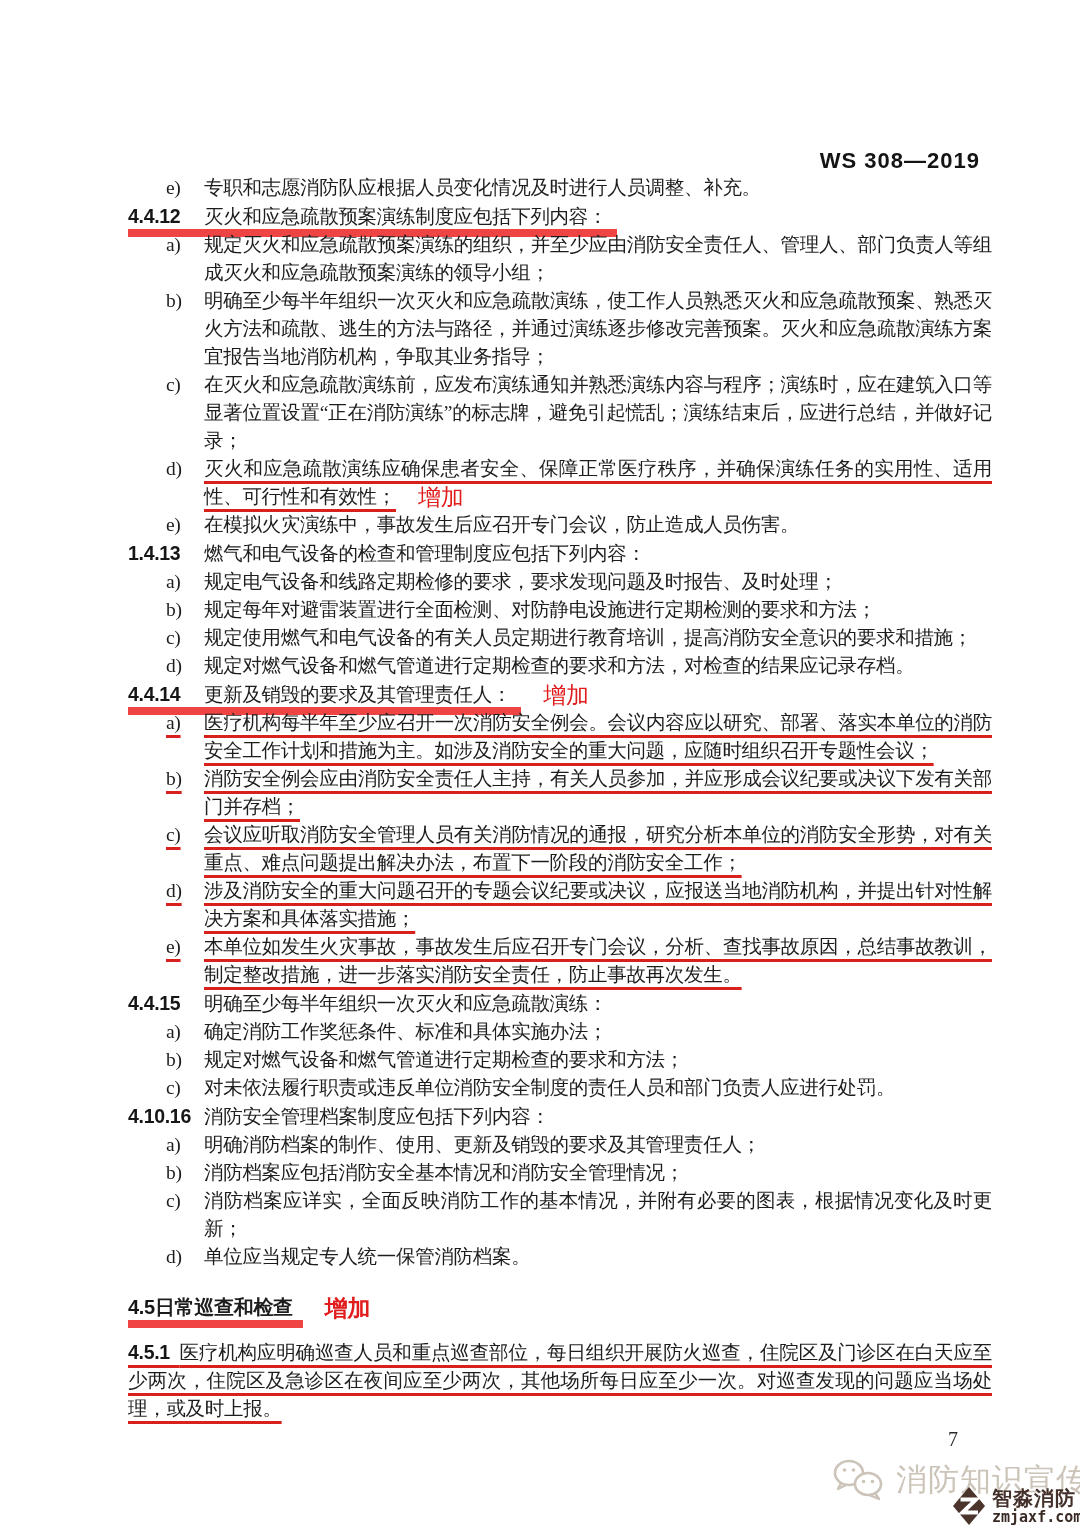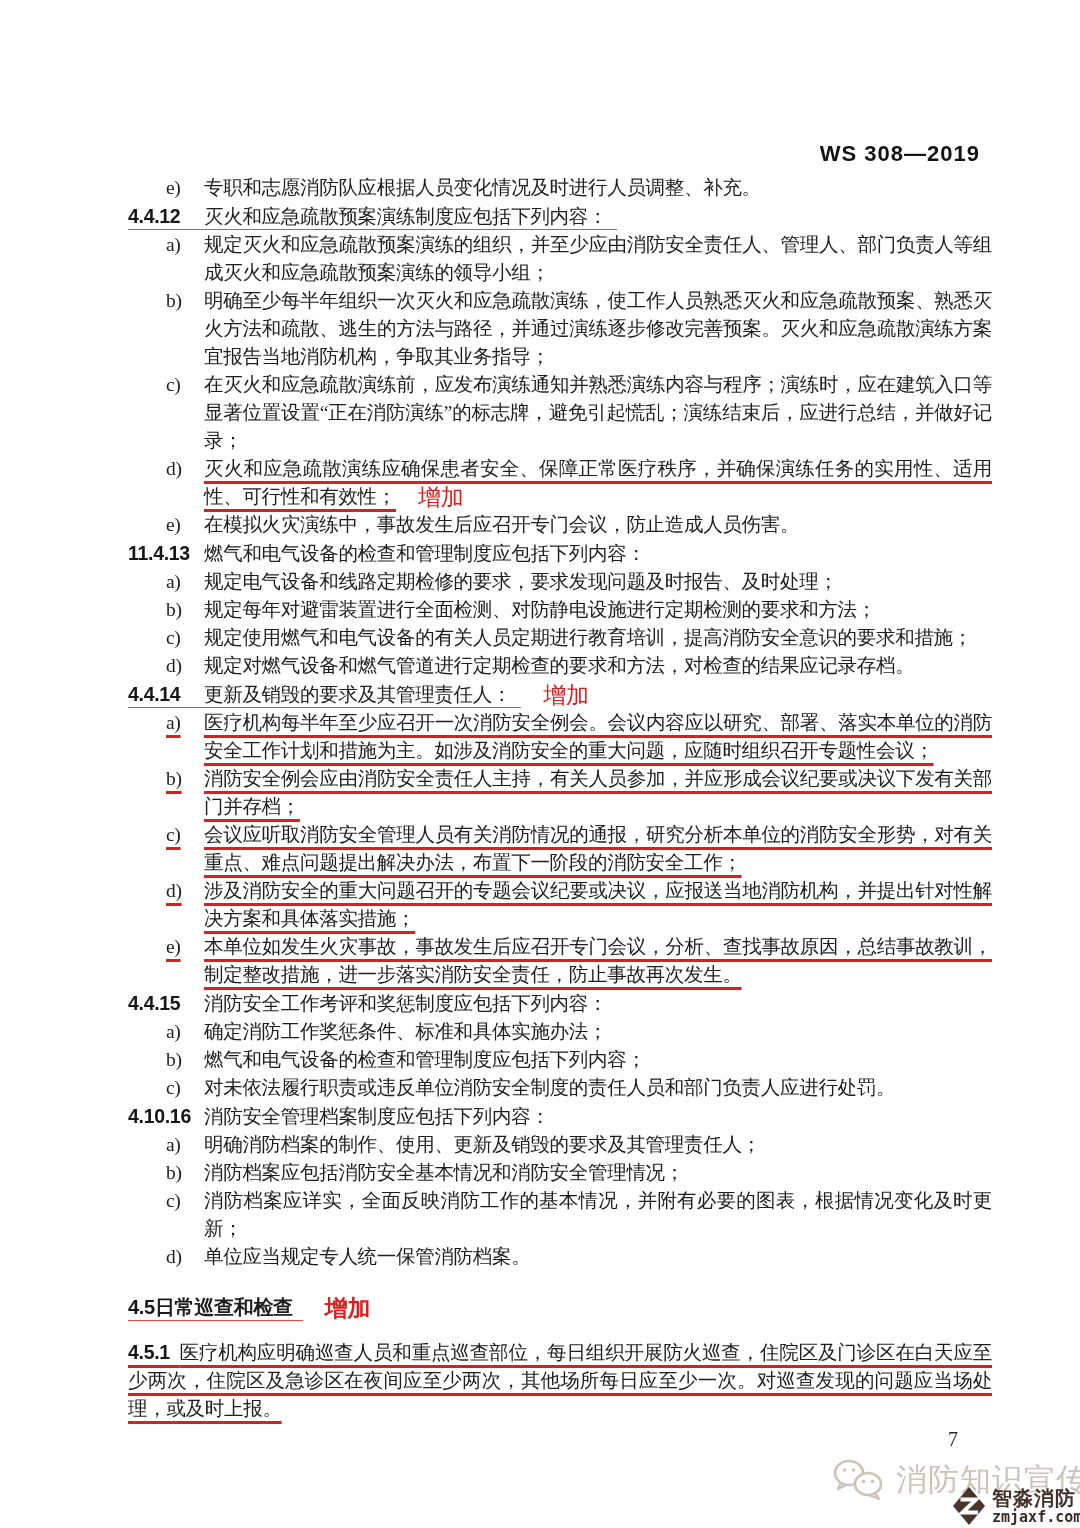--- a/index.html
+++ b/index.html
@@ -4,21 +4,21 @@
 <style>
   html,body{margin:0;padding:0;}
   body{
     width:1080px;height:1528px;position:relative;background:#ffffff;
     font-family:"Liberation Serif","DejaVu Serif",serif;
     color:#1d1d1d;overflow:hidden;
   }
   .page{position:absolute;inset:0;background:#ffffff;}
   
   .doc-code{
-    position:absolute;top:141px;right:100px;
+    position:absolute;top:148px;right:100px;
     font-family:"Liberation Sans","DejaVu Sans",sans-serif;
     font-size:22px;font-weight:600;letter-spacing:1px;color:#141414;
   }
   
   .doc-body{
     position:absolute;left:128px;top:174px;width:864px;
     font-size:19.5px;line-height:28px;letter-spacing:-0.3px;
   }
   .item{position:relative;padding-left:76px;text-align:justify;}
   .item .marker{position:absolute;left:38px;top:0;font-family:"Liberation Serif",serif;}
@@ -31,21 +31,21 @@
   .section{margin-top:22px;margin-bottom:16px;font-weight:bold;font-size:20px;}
   .section .num{}
   .para{margin-top:0;text-align:justify;}
   
   .ru .txt,.ru-marker{
     text-decoration:underline;
     text-decoration-color:#d8201c;
     text-decoration-thickness:2.5px;
     text-underline-offset:6px;
   }
-  .u-wrap{border-bottom:1px solid #ef4444;padding-bottom:2px;padding-right:10px;}
+  .u-wrap{border-bottom:8px solid #ef4444;padding-bottom:2px;padding-right:10px;}
   .annot{
     color:#e01c1c;font-size:23px;line-height:27px;margin-left:22px;
     font-family:"Liberation Serif",serif;vertical-align:-2px;
   }
   
   .page-number{
     position:absolute;top:1428px;left:948px;font-size:20px;color:#2a2a2a;
     font-family:"Liberation Serif",serif;
   }
   .watermark{
@@ -74,34 +74,34 @@
   <div class="doc-code">WS 308—2019</div>
 
   <div class="doc-body" id="doc-body">
       <div class="item"><span class="marker">e)</span><span class="txt">专职和志愿消防队应根据人员变化情况及时进行人员调整、补充。</span></div>
       <div class="clause"><span class="u-wrap"><span class="num">4.4.12</span><span class="txt">灭火和应急疏散预案演练制度应包括下列内容：</span></span></div>
       <div class="item"><span class="marker">a)</span><span class="txt">规定灭火和应急疏散预案演练的组织，并至少应由消防安全责任人、管理人、部门负责人等组成灭火和应急疏散预案演练的领导小组；</span></div>
       <div class="item"><span class="marker">b)</span><span class="txt">明确至少每半年组织一次灭火和应急疏散演练，使工作人员熟悉灭火和应急疏散预案、熟悉灭火方法和疏散、逃生的方法与路径，并通过演练逐步修改完善预案。灭火和应急疏散演练方案宜报告当地消防机构，争取其业务指导；</span></div>
       <div class="item"><span class="marker">c)</span><span class="txt">在灭火和应急疏散演练前，应发布演练通知并熟悉演练内容与程序；演练时，应在建筑入口等显著位置设置“正在消防演练”的标志牌，避免引起慌乱；演练结束后，应进行总结，并做好记录；</span></div>
       <div class="item ru"><span class="marker">d)</span><span class="txt">灭火和应急疏散演练应确保患者安全、保障正常医疗秩序，并确保演练任务的实用性、适用性、可行性和有效性；</span><span class="annot">增加</span></div>
       <div class="item"><span class="marker">e)</span><span class="txt">在模拟火灾演练中，事故发生后应召开专门会议，防止造成人员伤害。</span></div>
-      <div class="clause"><span class="num">11.4.13</span><span class="txt">燃气和电气设备的检查和管理制度应包括下列内容：</span></div>
+      <div class="clause"><span class="num">1.4.13</span><span class="txt">燃气和电气设备的检查和管理制度应包括下列内容：</span></div>
       <div class="item"><span class="marker">a)</span><span class="txt">规定电气设备和线路定期检修的要求，要求发现问题及时报告、及时处理；</span></div>
       <div class="item"><span class="marker">b)</span><span class="txt">规定每年对避雷装置进行全面检测、对防静电设施进行定期检测的要求和方法；</span></div>
       <div class="item"><span class="marker">c)</span><span class="txt">规定使用燃气和电气设备的有关人员定期进行教育培训，提高消防安全意识的要求和措施；</span></div>
       <div class="item"><span class="marker">d)</span><span class="txt">规定对燃气设备和燃气管道进行定期检查的要求和方法，对检查的结果应记录存档。</span></div>
       <div class="clause"><span class="u-wrap"><span class="num">4.4.14</span><span class="txt">更新及销毁的要求及其管理责任人：</span></span><span class="annot">增加</span></div>
       <div class="item ru"><span class="marker ru-marker">a)</span><span class="txt">医疗机构每半年至少应召开一次消防安全例会。会议内容应以研究、部署、落实本单位的消防安全工作计划和措施为主。如涉及消防安全的重大问题，应随时组织召开专题性会议；</span></div>
       <div class="item ru"><span class="marker ru-marker">b)</span><span class="txt">消防安全例会应由消防安全责任人主持，有关人员参加，并应形成会议纪要或决议下发有关部门并存档；</span></div>
       <div class="item ru"><span class="marker ru-marker">c)</span><span class="txt">会议应听取消防安全管理人员有关消防情况的通报，研究分析本单位的消防安全形势，对有关重点、难点问题提出解决办法，布置下一阶段的消防安全工作；</span></div>
       <div class="item ru"><span class="marker ru-marker">d)</span><span class="txt">涉及消防安全的重大问题召开的专题会议纪要或决议，应报送当地消防机构，并提出针对性解决方案和具体落实措施；</span></div>
       <div class="item ru"><span class="marker ru-marker">e)</span><span class="txt">本单位如发生火灾事故，事故发生后应召开专门会议，分析、查找事故原因，总结事故教训，制定整改措施，进一步落实消防安全责任，防止事故再次发生。</span></div>
-      <div class="clause"><span class="num">4.4.15</span><span class="txt">消防安全工作考评和奖惩制度应包括下列内容：</span></div>
+      <div class="clause"><span class="num">4.4.15</span><span class="txt">明确至少每半年组织一次灭火和应急疏散演练：</span></div>
       <div class="item"><span class="marker">a)</span><span class="txt">确定消防工作奖惩条件、标准和具体实施办法；</span></div>
-      <div class="item"><span class="marker">b)</span><span class="txt">燃气和电气设备的检查和管理制度应包括下列内容；</span></div>
+      <div class="item"><span class="marker">b)</span><span class="txt">规定对燃气设备和燃气管道进行定期检查的要求和方法；</span></div>
       <div class="item"><span class="marker">c)</span><span class="txt">对未依法履行职责或违反单位消防安全制度的责任人员和部门负责人应进行处罚。</span></div>
       <div class="clause"><span class="num">4.10.16</span><span class="txt">消防安全管理档案制度应包括下列内容：</span></div>
       <div class="item"><span class="marker">a)</span><span class="txt">明确消防档案的制作、使用、更新及销毁的要求及其管理责任人；</span></div>
       <div class="item"><span class="marker">b)</span><span class="txt">消防档案应包括消防安全基本情况和消防安全管理情况；</span></div>
       <div class="item"><span class="marker">c)</span><span class="txt">消防档案应详实，全面反映消防工作的基本情况，并附有必要的图表，根据情况变化及时更新；</span></div>
       <div class="item"><span class="marker">d)</span><span class="txt">单位应当规定专人统一保管消防档案。</span></div>
       <div class="section"><span class="u-wrap"><span class="num">4.5</span><span class="txt">日常巡查和检查</span></span><span class="annot">增加</span></div>
       <div class="para ru"><span class="txt"><span class="num">4.5.1 </span>医疗机构应明确巡查人员和重点巡查部位，每日组织开展防火巡查，住院区及门诊区在白天应至少两次，住院区及急诊区在夜间应至少两次，其他场所每日应至少一次。对巡查发现的问题应当场处理，或及时上报。</span></div>
     </div>
 

